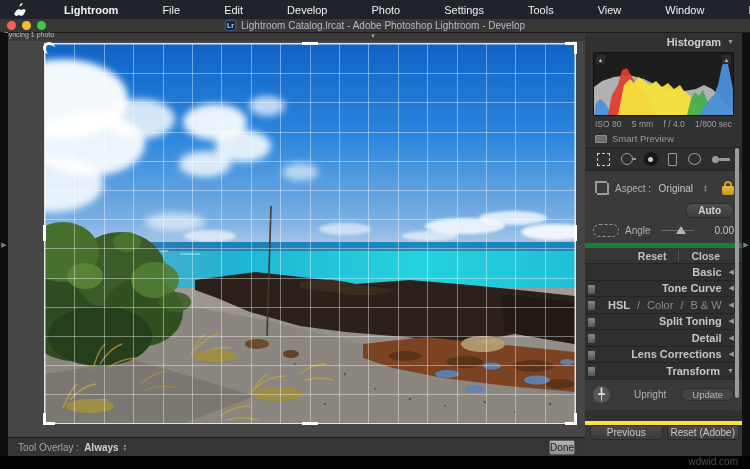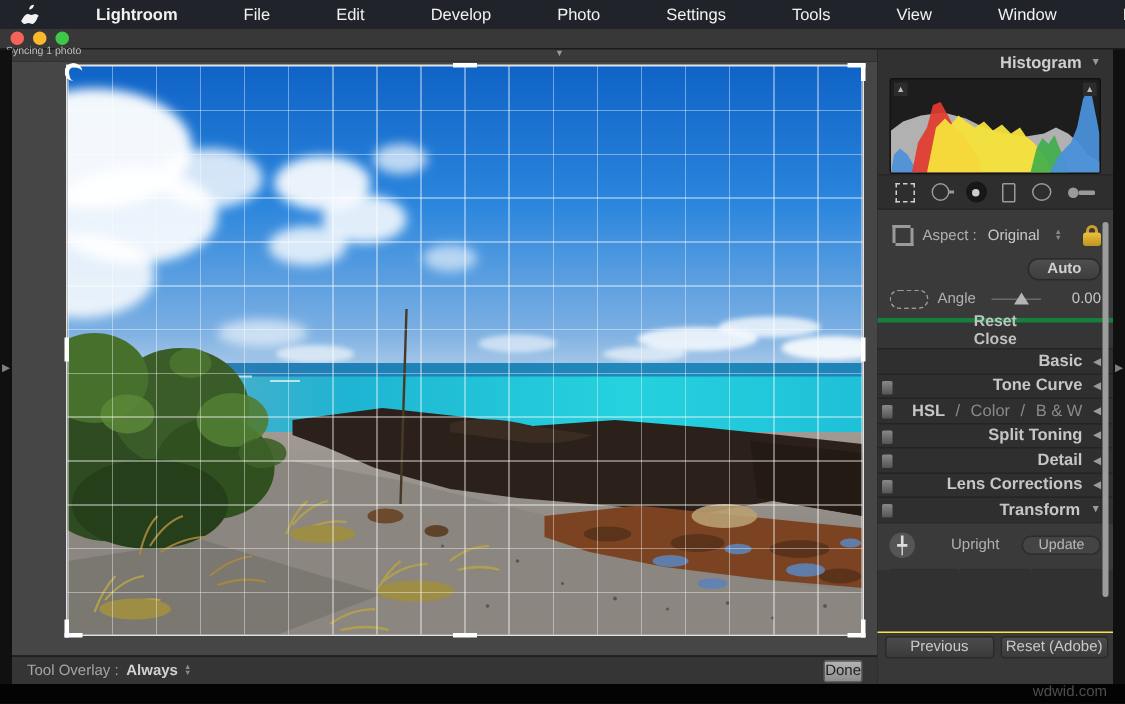--- a/index.html
+++ b/index.html
@@ -113,38 +113,38 @@
     font-size:10px; font-weight:bold; padding:1px 12px; }
   .angle-row { height:22px; gap:6px; }
   .dial { width:26px; height:13px; border:1.5px dashed #9a9a9a; border-radius:7px; }
   .slider { flex:1; position:relative; height:10px; margin:0 4px; }
   .slider .track { position:absolute; left:0; right:0; top:5px; height:1px; background:#6a6a6a; }
   .slider .thumb { position:absolute; left:46%; top:1px; width:0; height:0;
     border-left:5px solid transparent; border-right:5px solid transparent; border-bottom:8px solid #b5b5b5; }
   .angle-val { width:30px; text-align:right; color:#c8c8c8; }
   .constrain-row { height:20px; gap:6px; }
   .checkbox { width:10px; height:10px; background:#2c2c2c; border:1px solid #575757; border-radius:2px; }
-  .rc-row { height:20px; border-top:3px solid #15803d; display:flex; justify-content:flex-end; align-items:center; gap:0; margin:2px -8px 0 -8px; padding:0 10px; background:#353535;flex-direction:column; }
+  .rc-row { height:20px; border-top:5px solid #15803d; display:flex; justify-content:flex-end; align-items:center; gap:0; margin:2px -8px 0 -8px; padding:0 10px; background:#353535; }
   .rc-btn { color:#c0c0c0; font-size:10.5px; font-weight:bold; padding:0 12px; }
   .rc-sep { width:1px; height:11px; background:#555; }
 
   .phead { height:16.5px; background:#2f2f2f; border-top:1px solid #242424; display:flex; align-items:center;
     justify-content:flex-end; gap:7px; padding:0 8px; color:#c6c6c6; font-size:11px; font-weight:bold; position:relative; }
   .phead .switch { position:absolute; left:3px; top:4px; width:7px; height:9px; background:linear-gradient(#888,#555); border-radius:1px; }
   .hsl-dim { color:#8a8a8a; font-weight:normal; }
 
   .transform-body { background:#3a3a3a; border-top:1px solid #2a2a2a; padding:5px 8px 0 8px; height:32px; overflow:hidden; }
   .upright-row { display:flex; align-items:center; height:20px; }
   .upright-icon { width:17px; height:17px; border-radius:50%; background:#555; color:#ddd; display:flex; align-items:center; justify-content:center; font-size:11px; }
   .upright-label { margin-left:24px; color:#b0b0b0; font-size:10px; }
   .update-btn { margin-left:auto; background:#444; border:1px solid #2d2d2d; border-radius:7px; color:#b9b9b9; font-size:9.5px; padding:0 10px; }
   .seg-row { display:flex; gap:1px; margin-top:5px; }
   .seg { flex:1; background:#464646; color:#9a9a9a; font-size:9.5px; text-align:center; padding:2px 0 6px 0; border:1px solid #303030; }
 
-  .rp-footer { position:absolute; left:0; bottom:0; width:157px; height:35px; background:#383838; border-top:1px solid #fde047;
+  .rp-footer { position:absolute; left:0; bottom:0; width:157px; height:35px; background:#383838; border-top:4px solid #fde047;
     display:flex; align-items:center; gap:4px; padding:0 3px 16px 5px; }
   .foot-btn { flex:1; text-align:center; background:linear-gradient(#4b4b4b,#3b3b3b); border:1px solid #2a2a2a;
     border-radius:3px; color:#c9c9c9; font-size:10px; padding:1px 0; white-space:nowrap; }
   .scrollbar { position:absolute; right:3px; top:115px; width:4px; height:250px; background:#9c9c9c; border-radius:2px; }
 </style>
 </head>
 <body>
 
 <div class="menubar">
   <span class="apple">
@@ -211,20 +211,24 @@
     <span class="mb-text">Thu Jul 7  2:12 PM</span>
 
   </div>
 </div>
 
 <div class="titlebar">
   <div class="traffic">
     <span class="tl red"></span>
     <span class="tl yellow"></span>
     <span class="tl green"></span>
+  </div>
+  <div class="title-center">
+    <span class="lr-badge">Lr</span>
+    <span>Lightroom Catalog.lrcat - Adobe Photoshop Lightroom - Develop</span>
   </div>
 </div>
 
 <div class="syncbar">
   <span class="label">Syncing 1 photo</span>
   <span class="top-collapse">▼</span>
 </div>
 
 <div class="edge-strip left">
   <span class="edge-arrow">▶</span>
@@ -397,21 +401,31 @@
       <polygon fill="#4a90d9" opacity=".9" points="0,62 2,50 6,46 11,50 15,57 18,62"></polygon>
       <polygon fill="#e23b2e" opacity=".92" points="14,62 18,42 24,32 28,17 33,15 38,24 42,32 48,36 52,42 56,48 59,54 61,62"></polygon>
       <polygon fill="#f5e23a" opacity=".95" points="24,62 30,32 36,26 40,30 45,24 50,28 56,32 62,28 68,34 74,30 80,36 86,32 90,38 95,42 100,48 104,54 106,62"></polygon>
       <polygon fill="#3fae4a" opacity=".9" points="93,62 97,46 101,39 105,43 109,37 112,45 115,51 118,62"></polygon>
       <polygon fill="#4a90d9" opacity=".95" points="106,62 111,52 116,46 120,42 124,32 128,13 131,7 134,11 136,21 138,31 139,37 139,62"></polygon>
     </svg>
     <span class="clip l">▲</span>
     <span class="clip r">▲</span>
   </div>
 
-
+  <div class="hist-stats">
+    <span>ISO 80</span>
+    <span>5 mm</span>
+    <span>f / 4.0</span>
+    <span>1/800 sec</span>
+  </div>
+
+  <div class="smart-row">
+    <span class="sp-icon"></span>
+    <span>Smart Preview</span>
+  </div>
 
   <div class="toolstrip">
     <span class="ti">
         <span class="ti-crop"></span>
       </span>
     <span class="ti">
         <span class="ti-spot"></span>
       </span>
     <span class="ti ti-redeye">
         <span></span>

